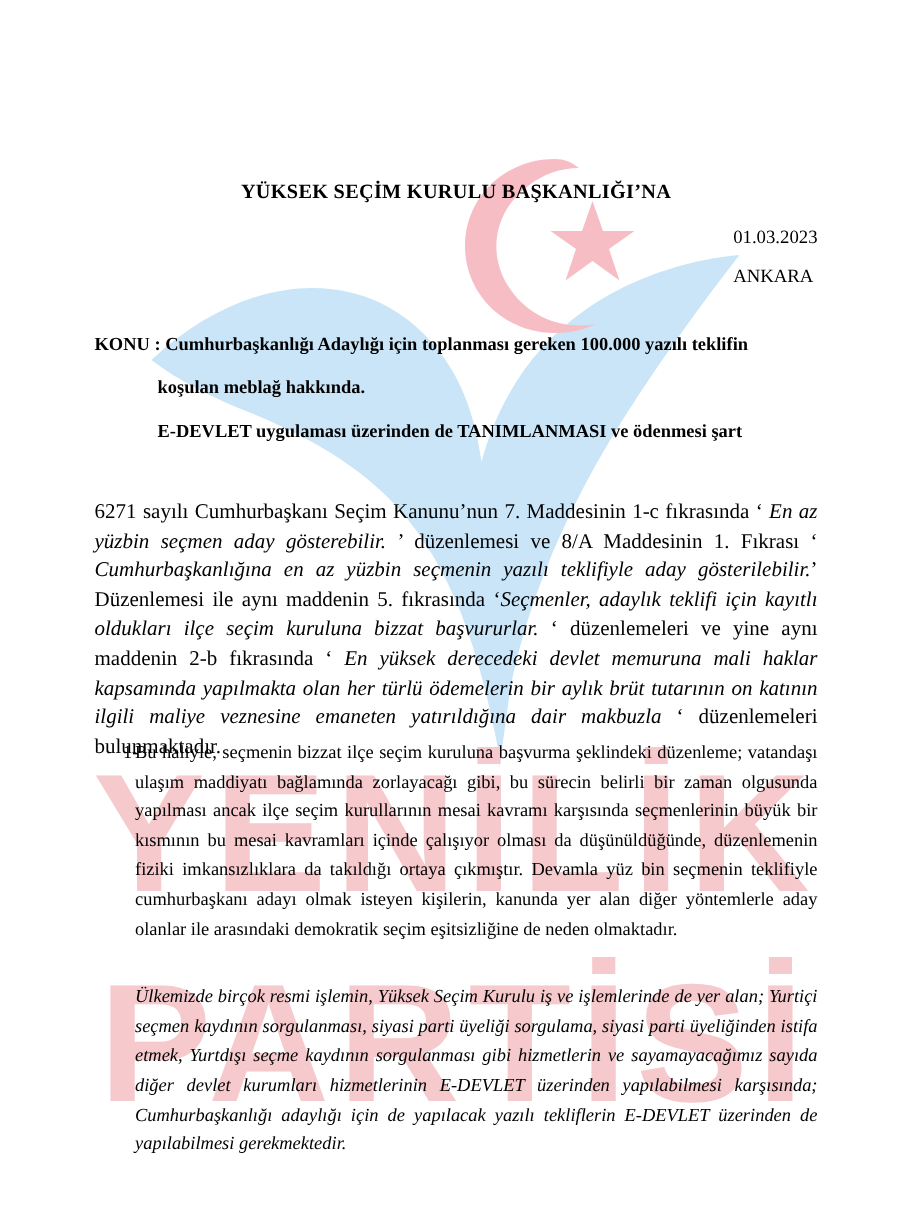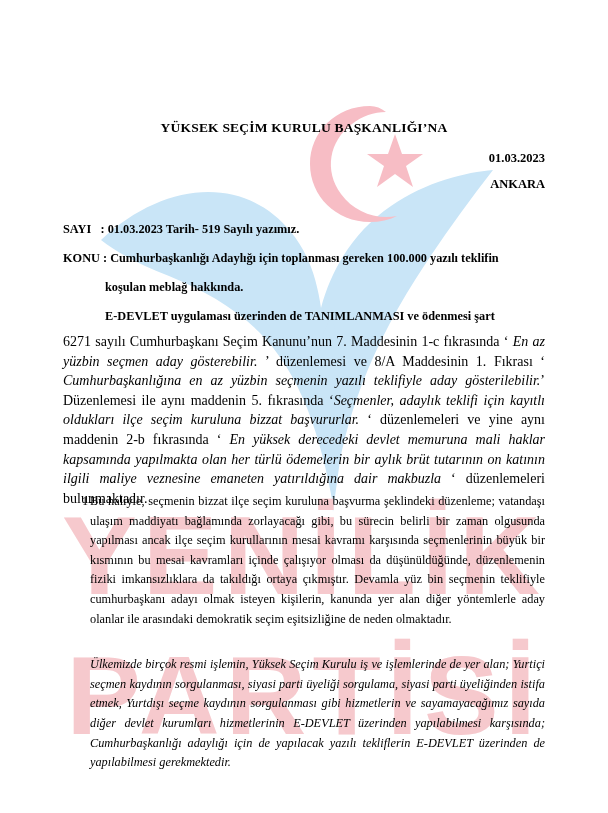--- a/index.html
+++ b/index.html
@@ -78,23 +78,22 @@
     text-align: center;
     font-size: 13.5px;
     font-weight: bold;
     letter-spacing: 0.2px;
   }
 
   .meta-block {
     position: absolute;
     right: 63px;
     top: 145px;
-    text-align: right;
     font-size: 12.5px;
-    font-weight: bold;
+    font-weight: normal;
     line-height: 26px;
   }
 
   .ref-block {
     position: absolute;
     left: 63px;
     top: 215px;
     width: 482px;
     font-size: 12.3px;
     font-weight: bold;
@@ -186,21 +185,20 @@
   <div class="content">
 
     <div class="doc-title">YÜKSEK SEÇİM KURULU BAŞKANLIĞI’NA</div>
 
     <div class="meta-block">
       <div>01.03.2023</div>
       <div>ANKARA</div>
     </div>
 
     <div class="ref-block">
-      <div class="ref-line">SAYI   : 01.03.2023 Tarih- 519 Sayılı yazımız.</div>
       <div class="ref-line">KONU : Cumhurbaşkanlığı Adaylığı için toplanması gereken 100.000 yazılı teklifin</div>
       <div class="ref-line indent-1">koşulan meblağ hakkında.</div>
       <div class="ref-line indent-1">E-DEVLET uygulaması üzerinden de TANIMLANMASI ve ödenmesi şart</div>
     </div>
 
     <div class="body-block">
       <span>6271 sayılı Cumhurbaşkanı Seçim Kanunu’nun 7. Maddesinin 1-c fıkrasında ‘ </span><span class="it">En az yüzbin seçmen aday gösterebilir.</span><span> ’ düzenlemesi ve 8/A Maddesinin 1. Fıkrası ‘ </span><span class="it">Cumhurbaşkanlığına en az yüzbin seçmenin yazılı teklifiyle aday gösterilebilir.</span><span>’ Düzenlemesi ile aynı maddenin 5. fıkrasında ‘</span><span class="it">Seçmenler, adaylık teklifi için kayıtlı oldukları ilçe seçim kuruluna bizzat başvururlar.</span><span> ‘ düzenlemeleri ve yine aynı maddenin 2-b fıkrasında ‘ </span><span class="it">En yüksek derecedeki devlet memuruna mali haklar kapsamında yapılmakta olan her türlü ödemelerin bir aylık brüt tutarının on katının ilgili maliye veznesine emaneten yatırıldığına dair makbuzla</span><span> ‘ düzenlemeleri bulunmaktadır.</span>
     </div>
 
     <div class="list-block">

